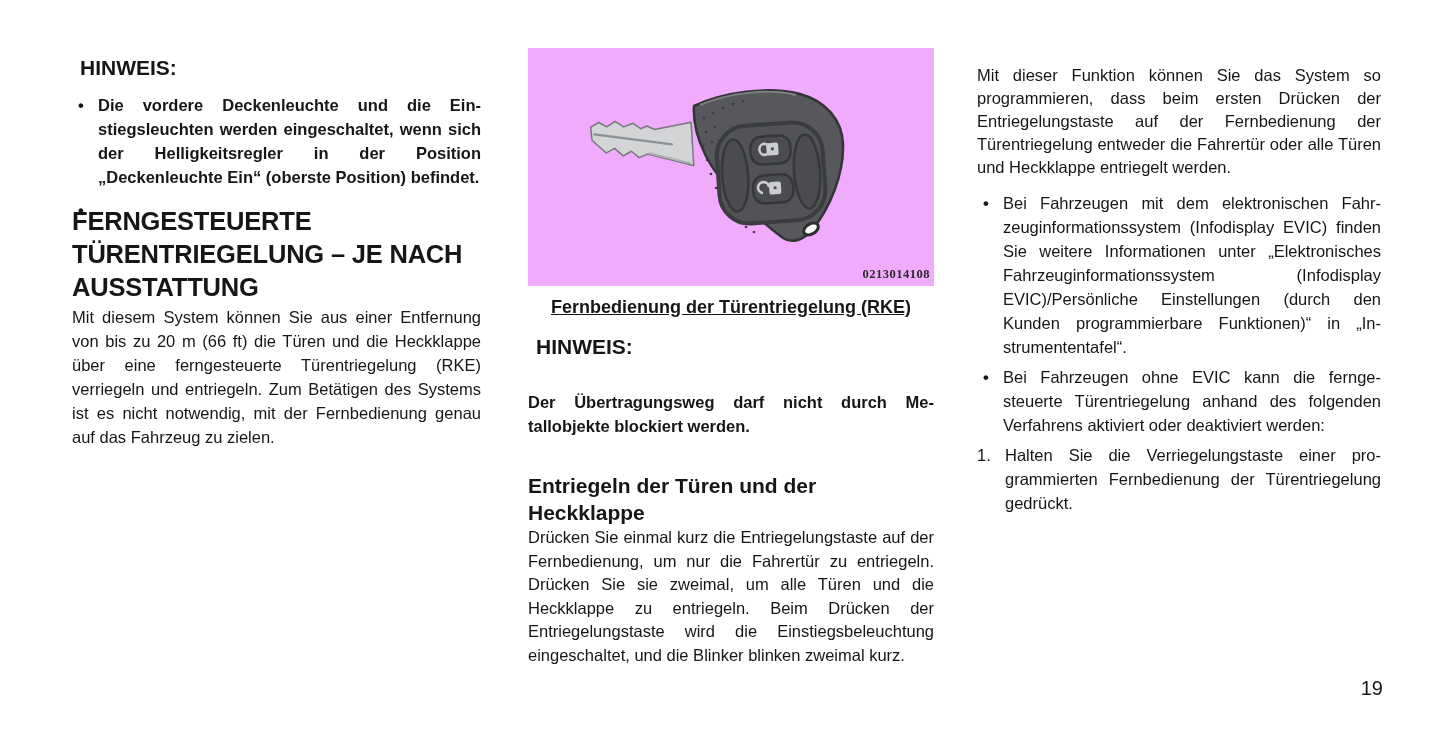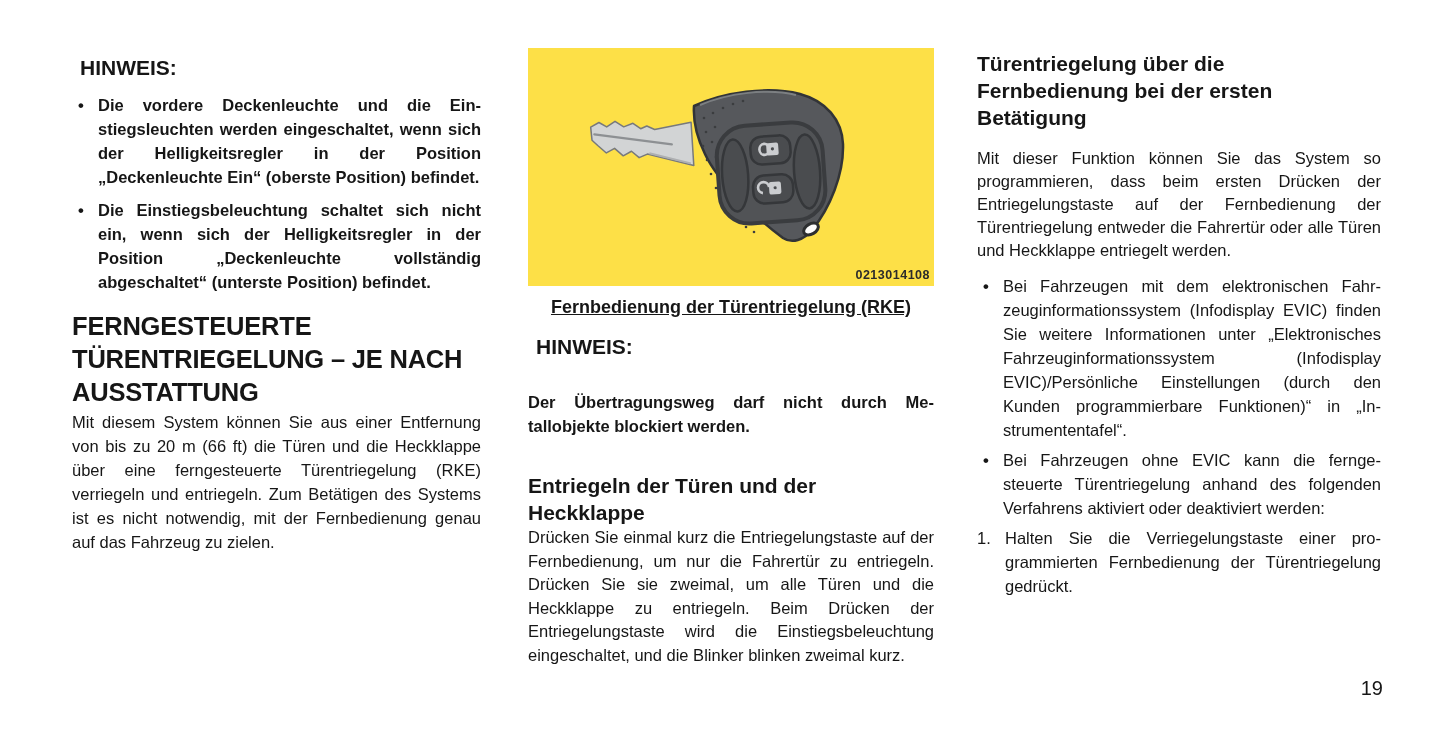--- a/index.html
+++ b/index.html
@@ -21,21 +21,21 @@
     font-size:16.5px;line-height:24px;text-align:justify;hyphens:manual;-webkit-hyphens:manual;
   }
   ul.bullets.bold-items li{font-weight:bold;}
   .marker{position:absolute;left:6px;top:0;font-weight:bold;}
 
   h1.section{font-size:25.5px;line-height:33px;font-weight:bold;margin:16px 0 0 0;letter-spacing:-0.2px;}
   h2.subsection{font-size:21px;line-height:27px;font-weight:bold;margin:0;}
 
   #col-left .body-text{margin-top:1px;}
 
-  .figure{position:relative;width:406px;height:238px;background:#fde047;}
+  .figure{position:relative;width:406px;height:238px;background:#f0abfc;font-family:Liberation Serif, serif;}
   .figure svg{display:block;}
   .figure-id{position:absolute;right:4px;bottom:4px;font-size:12.5px;font-weight:bold;color:#2b2b2b;letter-spacing:0.5px;}
   .figure-caption{font-size:18px;line-height:21px;font-weight:bold;text-align:center;margin:11px 0 0 0;text-decoration:underline;}
 
   #col-mid .note-label{margin-top:17px;}
   #col-mid .note-text{font-weight:bold;margin-top:32px;}
   #col-mid h2.subsection{margin-top:34px;}
   #col-mid .body-text{line-height:23.5px;}
 
   #col-right h2.subsection{margin-top:2px;}
@@ -57,21 +57,20 @@
 
 <div class="col" id="col-left">
   <p class="note-label">HINWEIS:</p>
   <ul class="bullets bold-items">
     <li>
       <span class="marker">•</span>
       <span>Die vordere Deckenleuchte und die Ein­stiegsleuchten werden eingeschaltet, wenn sich der Helligkeitsregler in der Po­sition „Deckenleuchte Ein“ (oberste Posi­tion) befindet.</span>
     </li>
     <li>
       <span class="marker">•</span>
-      <span>Die Einstiegsbeleuchtung schaltet sich nicht ein, wenn sich der Helligkeitsregler in der Position „Deckenleuchte vollstän­dig abgeschaltet“ (unterste Position) befindet.</span>
     </li>
   </ul>
   <h1 class="section">FERNGESTEUERTE TÜRENTRIEGELUNG – JE NACH AUSSTATTUNG</h1>
   <p class="body-text">Mit diesem System können Sie aus einer Ent­fernung von bis zu 20 m (66 ft) die Türen und die Heckklappe über eine ferngesteuerte Tür­entriegelung (RKE) verriegeln und entriegeln. Zum Betätigen des Systems ist es nicht not­wendig, mit der Fernbedienung genau auf das Fahrzeug zu zielen.</p>
 </div>
 
 <div class="col" id="col-mid">
   <div class="figure">
     <svg width="406" height="238" viewBox="0 0 406 238">
 
@@ -136,21 +135,20 @@
     <div class="figure-id">0213014108</div>
   </div>
   <p class="figure-caption">Fernbedienung der Türentriegelung (RKE)</p>
   <p class="note-label">HINWEIS:</p>
   <p class="body-text note-text">Der Übertragungsweg darf nicht durch Me­tallobjekte blockiert werden.</p>
   <h2 class="subsection">Entriegeln der Türen und der Heckklappe</h2>
   <p class="body-text">Drücken Sie einmal kurz die Entriegelungstaste auf der Fernbedienung, um nur die Fahrertür zu entriegeln. Drücken Sie sie zweimal, um alle Türen und die Heckklappe zu entriegeln. Beim Drücken der Entriegelungstaste wird die Ein­stiegsbeleuchtung eingeschaltet, und die Blin­ker blinken zweimal kurz.</p>
 </div>
 
 <div class="col" id="col-right">
-  <h2 class="subsection">Türentriegelung über die Fernbedienung bei der ersten Betätigung</h2>
   <p class="body-text">Mit dieser Funktion können Sie das System so programmieren, dass beim ersten Drücken der Entriegelungstaste auf der Fernbedienung der Türentriegelung entweder die Fahrertür oder alle Türen und Heckklappe entriegelt werden.</p>
   <ul class="bullets">
     <li>
       <span class="marker">•</span>
       <span>Bei Fahrzeugen mit dem elektronischen Fahr­zeuginformationssystem (Infodisplay EVIC) fin­den Sie weitere Informationen unter „Elektroni­sches Fahrzeuginformationssystem (Infodisplay EVIC)/Persönliche Einstellungen (durch den Kunden programmierbare Funktionen)“ in „In­strumententafel“.</span>
     </li>
     <li>
       <span class="marker">•</span>
       <span>Bei Fahrzeugen ohne EVIC kann die fernge­steuerte Türentriegelung anhand des folgen­den Verfahrens aktiviert oder deaktiviert wer­den:</span>
     </li>

